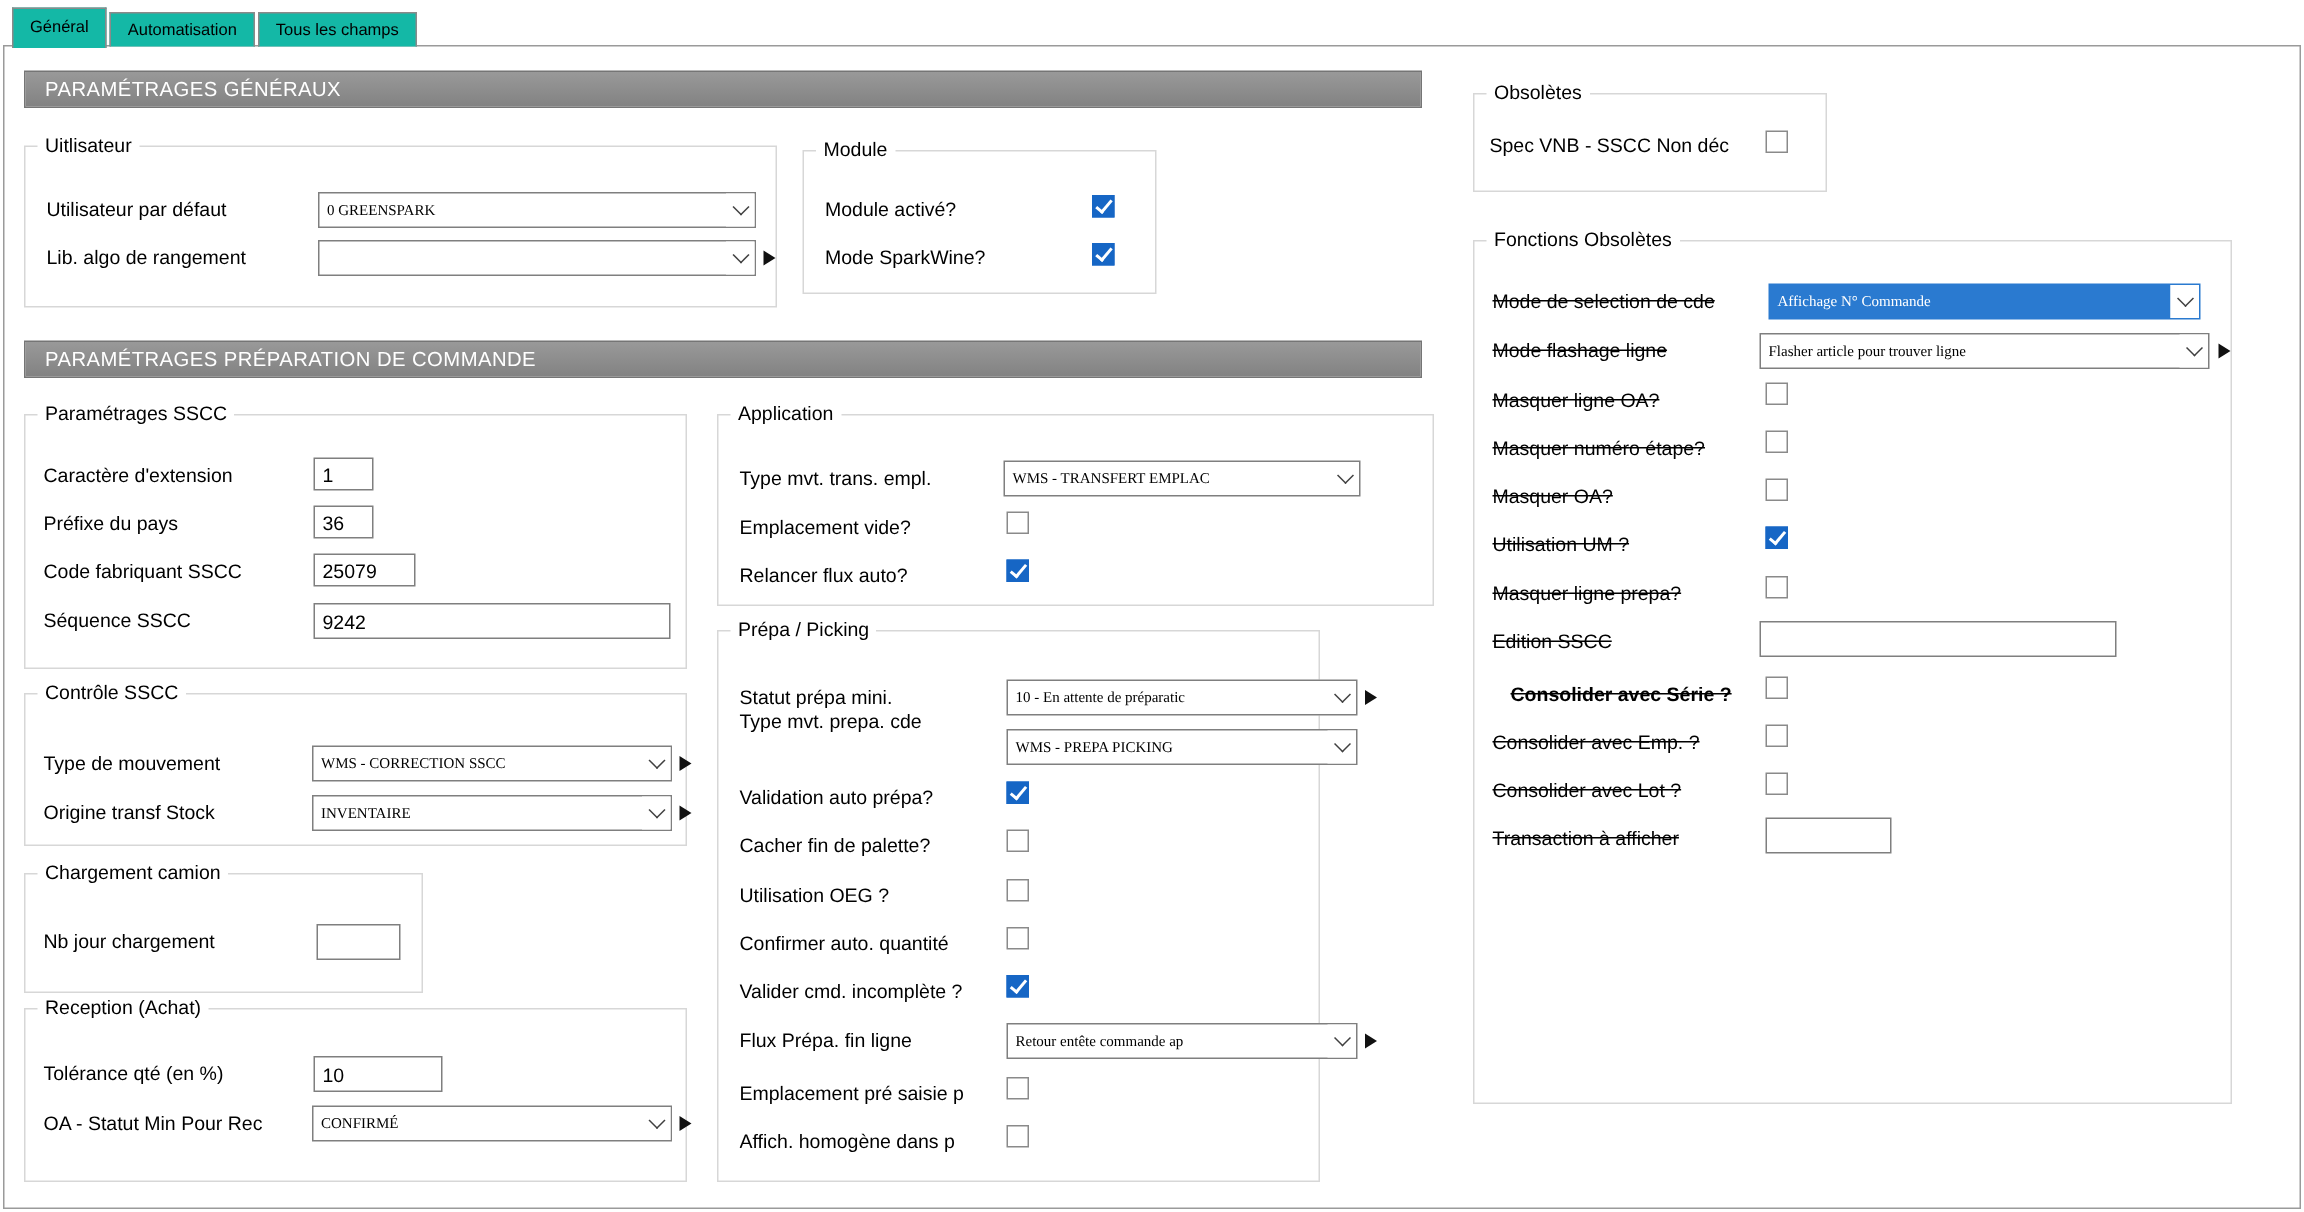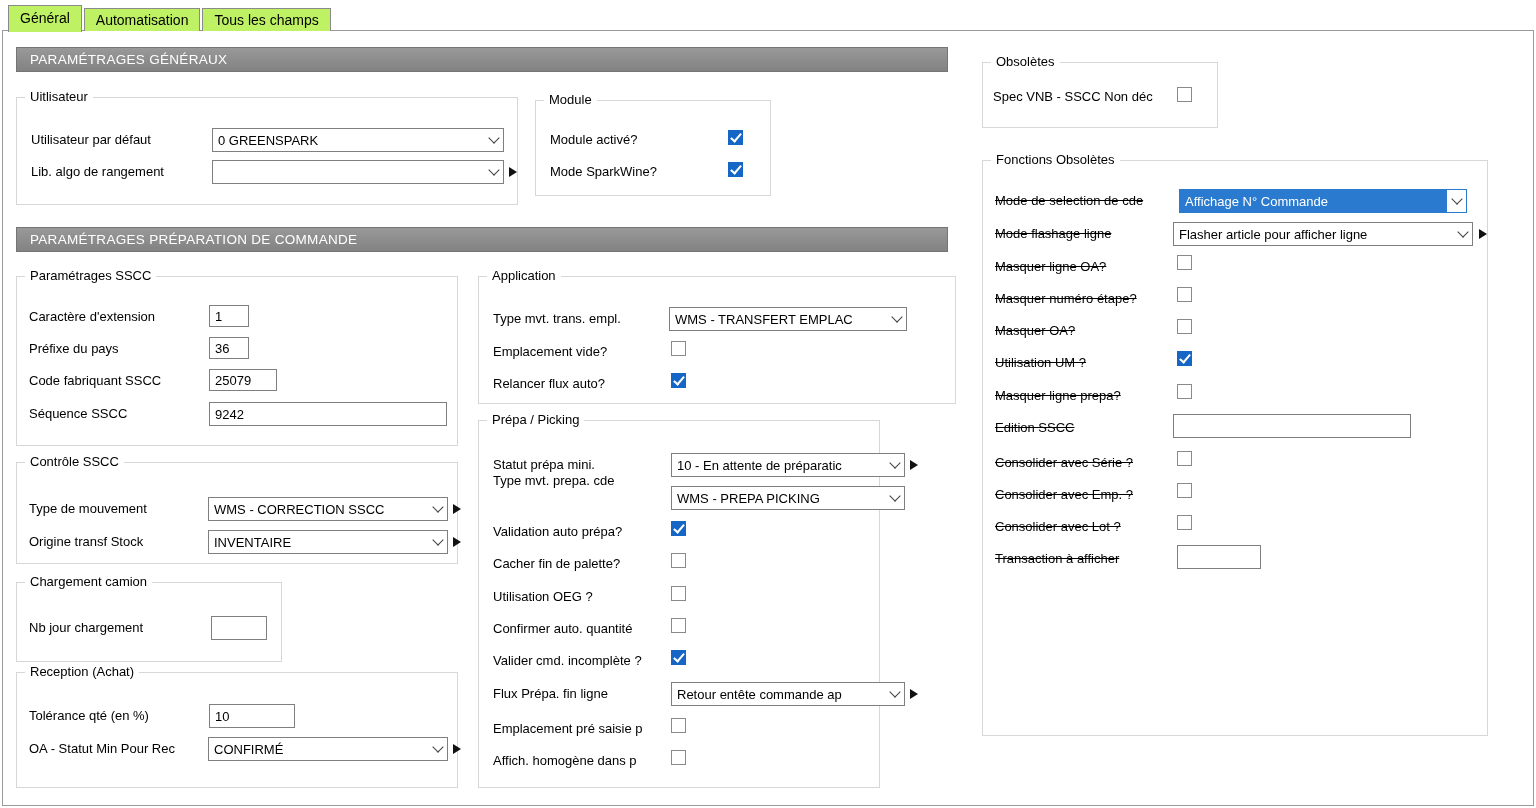--- a/index.html
+++ b/index.html
@@ -9,22 +9,22 @@
     font-size: 13px;
     color: #000;
     background: #fff;
     position: relative;
     overflow: hidden;
   }
   
   .tabs { position:absolute; left:8px; top:5px; display:flex; gap:2px; z-index:5; }
   .tab {
     height:23px; margin-top:3px; padding:0 11px; line-height:22px;
-    background:#bef264; border:1px solid #8a8a8a; border-bottom:none;
-    font-size:14px; white-space:nowrap; cursor:default;
+    background:#14b8a6; border:1px solid #8a8a8a; border-bottom:none;
+    font-size:11px; white-space:nowrap; cursor:default;
   }
   .tab.active { height:27px; margin-top:0; line-height:25px; z-index:6; }
   .frame {
     position:absolute; left:2px; top:30px; width:1532px; height:776px;
     border:1px solid #9a9a9a; background:#fff;
   }
   
   .section-bar {
     position:absolute; height:25px; line-height:24px;
     background:linear-gradient(180deg,#999 0%,#828282 100%);
@@ -38,21 +38,21 @@
     padding:0 5px; font-size:13px; white-space:nowrap; z-index:2;
   }
   .lbl { position:absolute; white-space:nowrap; font-size:13px; }
   .lbl.clip { overflow:hidden; max-width:180px; }
   .strike { text-decoration:line-through; }
   
   .combo {
     position:absolute; height:24px; background:#fff;
     border:1px solid #7f7f7f; display:flex; align-items:stretch; cursor:default;
   }
-  .combo .txt { flex:1; display:flex; align-items:center; padding:0 5px; white-space:nowrap; overflow:hidden; font-size:13px; }
+  .combo .txt { flex:1; display:flex; align-items:center; padding:0 5px; white-space:nowrap; overflow:hidden; font-size:10px;font-family:Liberation Serif, serif; }
   .chev { width:19px; display:flex; align-items:center; justify-content:center; background:#fff; }
   .chev::after { content:""; width:7px; height:7px; border:solid #404040; border-width:0 0 1.5px 1.5px; transform:rotate(-45deg); margin-top:-4px; }
   .combo.selected { border-color:#2a7ad0; }
   .combo.selected .txt { background:#2a7ad0; color:#fff; }
   .cb {
     position:absolute; width:15px; height:15px; background:#fff;
     border:1px solid #8a8a8a; display:flex; align-items:center; justify-content:center; cursor:pointer;
   }
   .cb.checked { background:#1666c5; border-color:#1666c5; }
   .cb.checked::after { content:""; width:4px; height:9px; border:solid #fff; border-width:0 2px 2px 0; transform:rotate(40deg); margin-top:-2px; }
@@ -113,21 +113,21 @@
   <span class="group-title">Fonctions Obsolètes</span>
 
   <span class="lbl strike" style="left:12px;top:32px;">Mode de selection de cde</span>
   <div class="combo selected" style="left:196px;top:28px;width:288px;">
     <span class="txt">Affichage N° Commande</span>
     <span class="chev"></span>
   </div>
 
   <span class="lbl strike" style="left:12px;top:65px;">Mode flashage ligne</span>
   <div class="combo" style="left:190px;top:61px;width:300px;">
-    <span class="txt">Flasher article pour afficher ligne</span>
+    <span class="txt">Flasher article pour trouver ligne</span>
     <span class="chev"></span>
   </div>
   <span class="side-arrow" style="left:496px;top:68px;"></span>
 
   <span class="lbl strike" style="left:12px;top:98px;">Masquer ligne OA?</span>
   <span class="cb" style="left:194px;top:94px;"></span>
 
   <span class="lbl strike" style="left:12px;top:130px;">Masquer numéro étape?</span>
   <span class="cb" style="left:194px;top:126px;"></span>
 
@@ -136,21 +136,21 @@
 
   <span class="lbl strike" style="left:12px;top:194px;">Utilisation UM ?</span>
   <span class="cb checked" style="left:194px;top:190px;"></span>
 
   <span class="lbl strike" style="left:12px;top:227px;">Masquer ligne prepa?</span>
   <span class="cb" style="left:194px;top:223px;"></span>
 
   <span class="lbl strike" style="left:12px;top:259px;">Edition SSCC</span>
   <input class="ti" style="left: 190px; top: 253px; width: 238px;" value="">
 
-  <span class="lbl strike" style="left:12px;top:294px;">Consolider avec Série ?</span>
+  <span class="lbl strike" style="left:24px;top:294px;font-weight:bold;">Consolider avec Série ?</span>
   <span class="cb" style="left:194px;top:290px;"></span>
 
   <span class="lbl strike" style="left:12px;top:326px;">Consolider avec Emp. ?</span>
   <span class="cb" style="left:194px;top:322px;"></span>
 
   <span class="lbl strike" style="left:12px;top:358px;">Consolider avec Lot ?</span>
   <span class="cb" style="left:194px;top:354px;"></span>
 
   <span class="lbl strike" style="left:12px;top:390px;">Transaction à afficher</span>
   <input class="ti" style="left: 194px; top: 384px; width: 84px;" value="">

